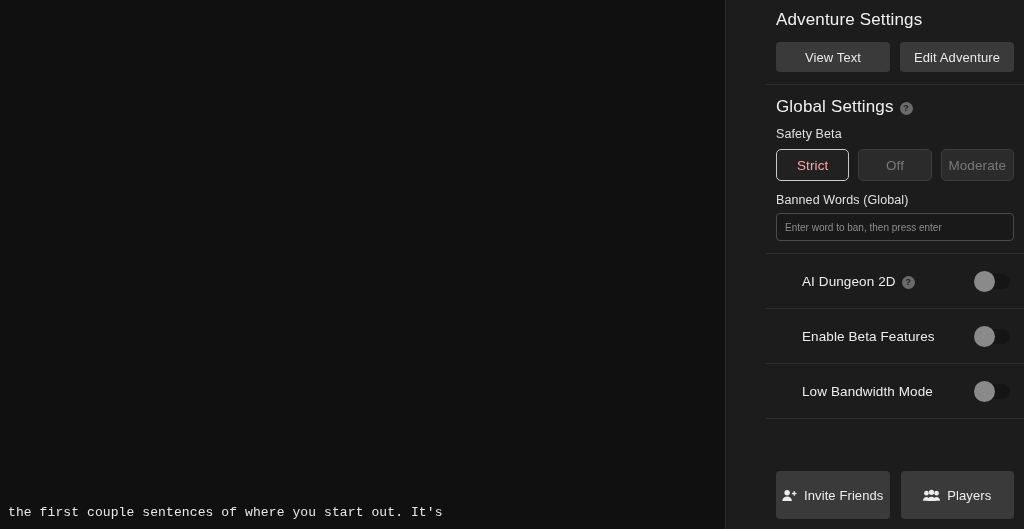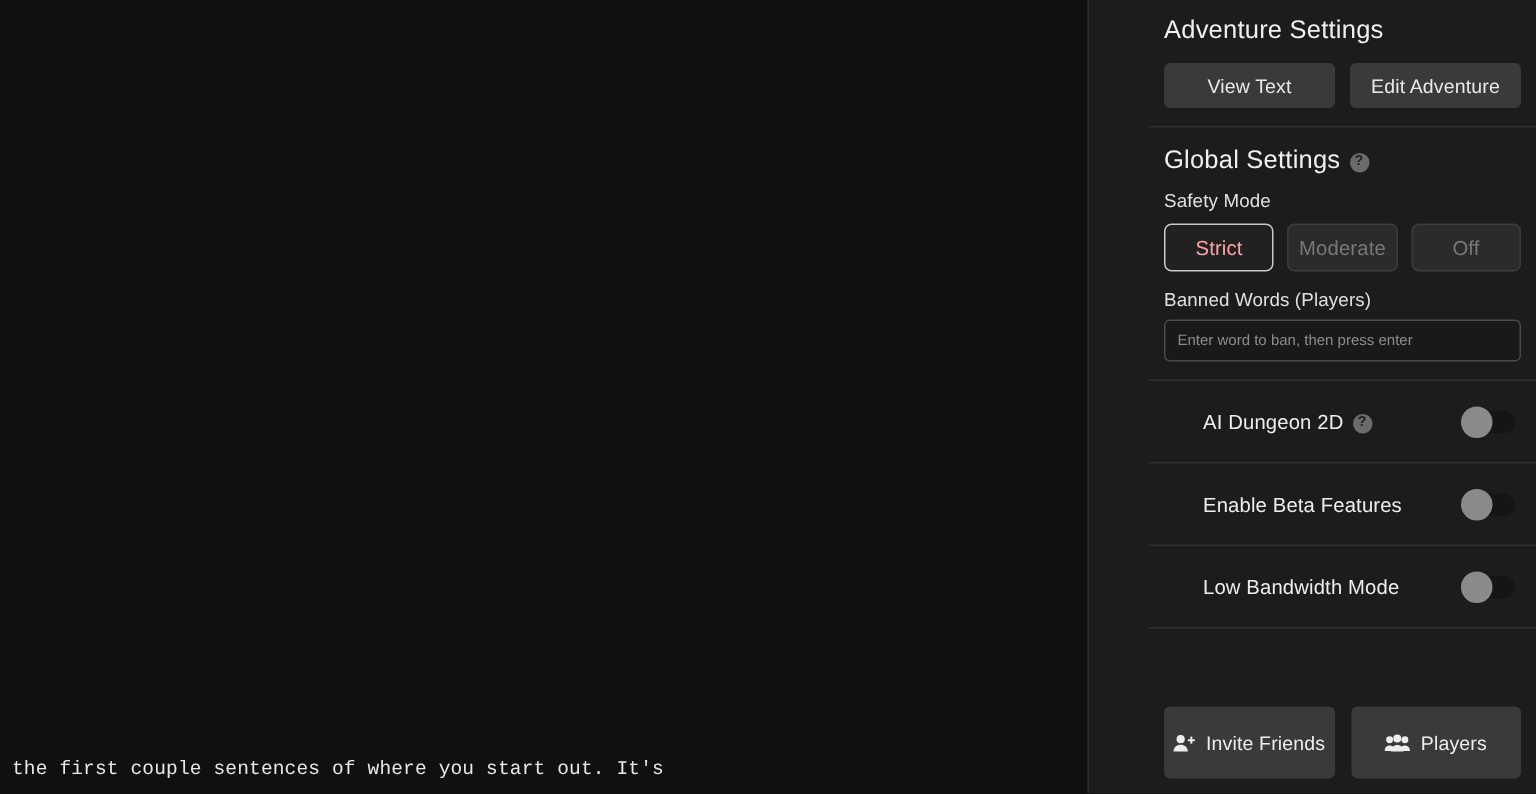--- a/index.html
+++ b/index.html
@@ -273,33 +273,33 @@
 
     <div class="section">
       <div class="spacer-12"></div>
       <div class="section-title">
         <span>Global Settings</span>
         <span class="help-icon">?</span>
       </div>
 
       <div class="spacer-10"></div>
 
-      <div class="field-label">Safety Mode</div>
+      <div class="field-label">Safety Beta</div>
 
       <div class="spacer-8"></div>
 
       <div class="seg-row">
         <div class="seg-btn selected">Strict</div>
+        <div class="seg-btn unselected">Off</div>
         <div class="seg-btn unselected">Moderate</div>
-        <div class="seg-btn unselected">Off</div>
-      </div>
-
-      <div class="spacer-12"></div>
-
-      <div class="field-label">Banned Words (Players)</div>
+      </div>
+
+      <div class="spacer-12"></div>
+
+      <div class="field-label">Banned Words (Global)</div>
 
       <div class="spacer-6"></div>
 
       <input class="text-input" type="text" placeholder="Enter word to ban, then press enter" style="">
 
       <div class="spacer-12"></div>
     </div>
 
     <div class="divider"></div>
 

